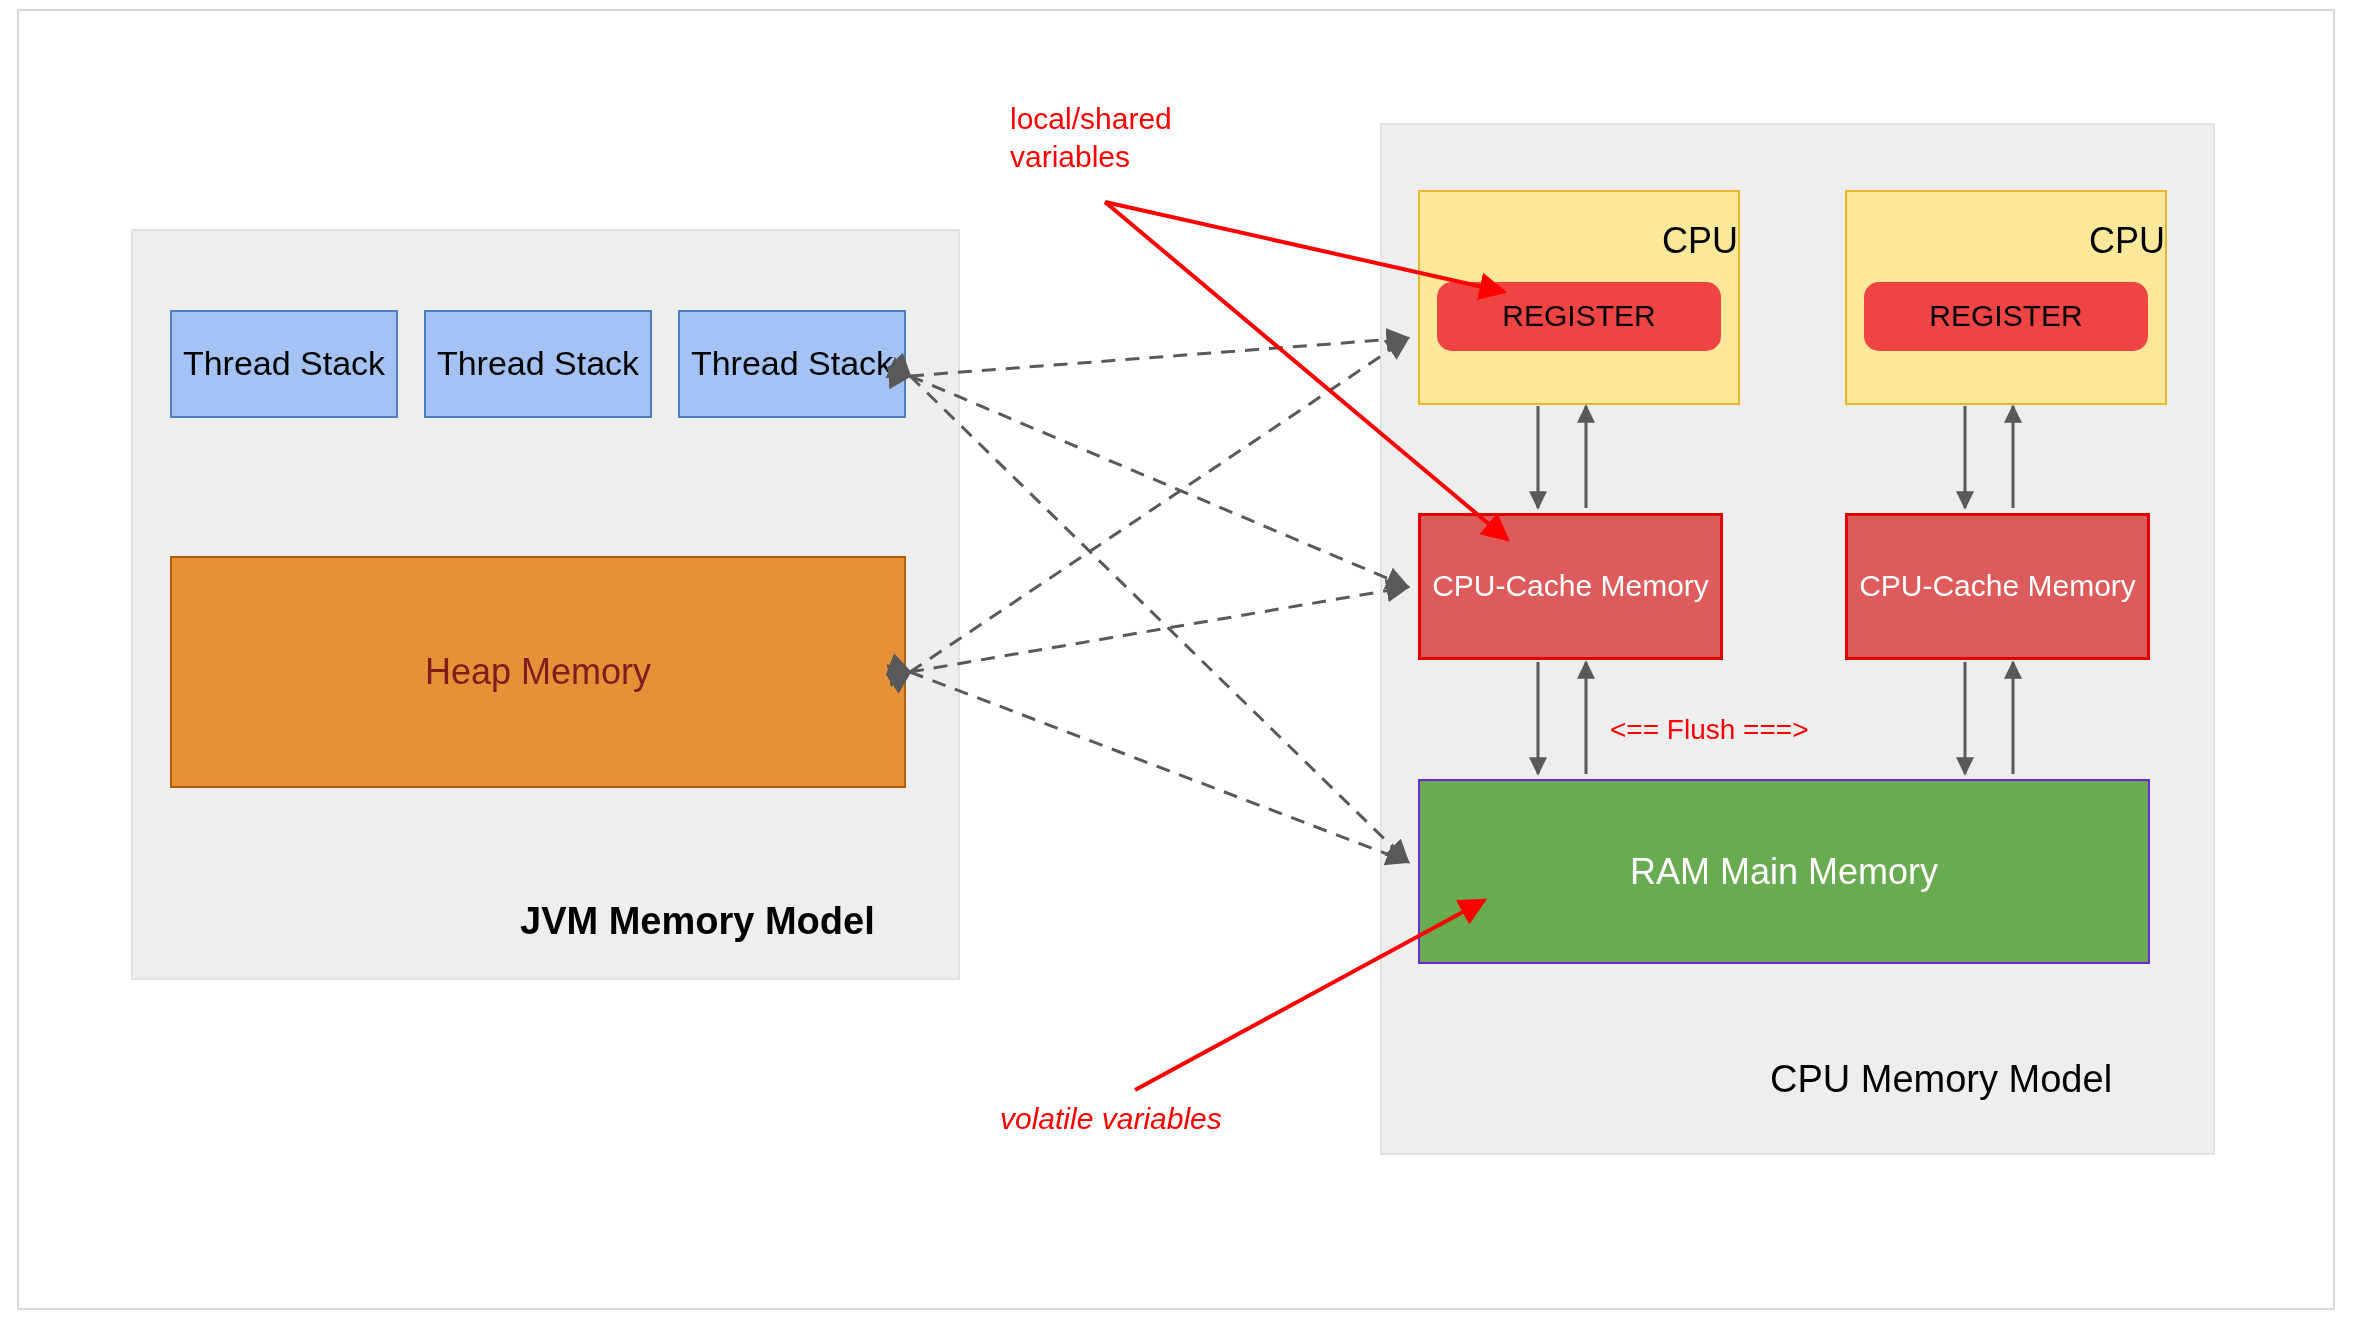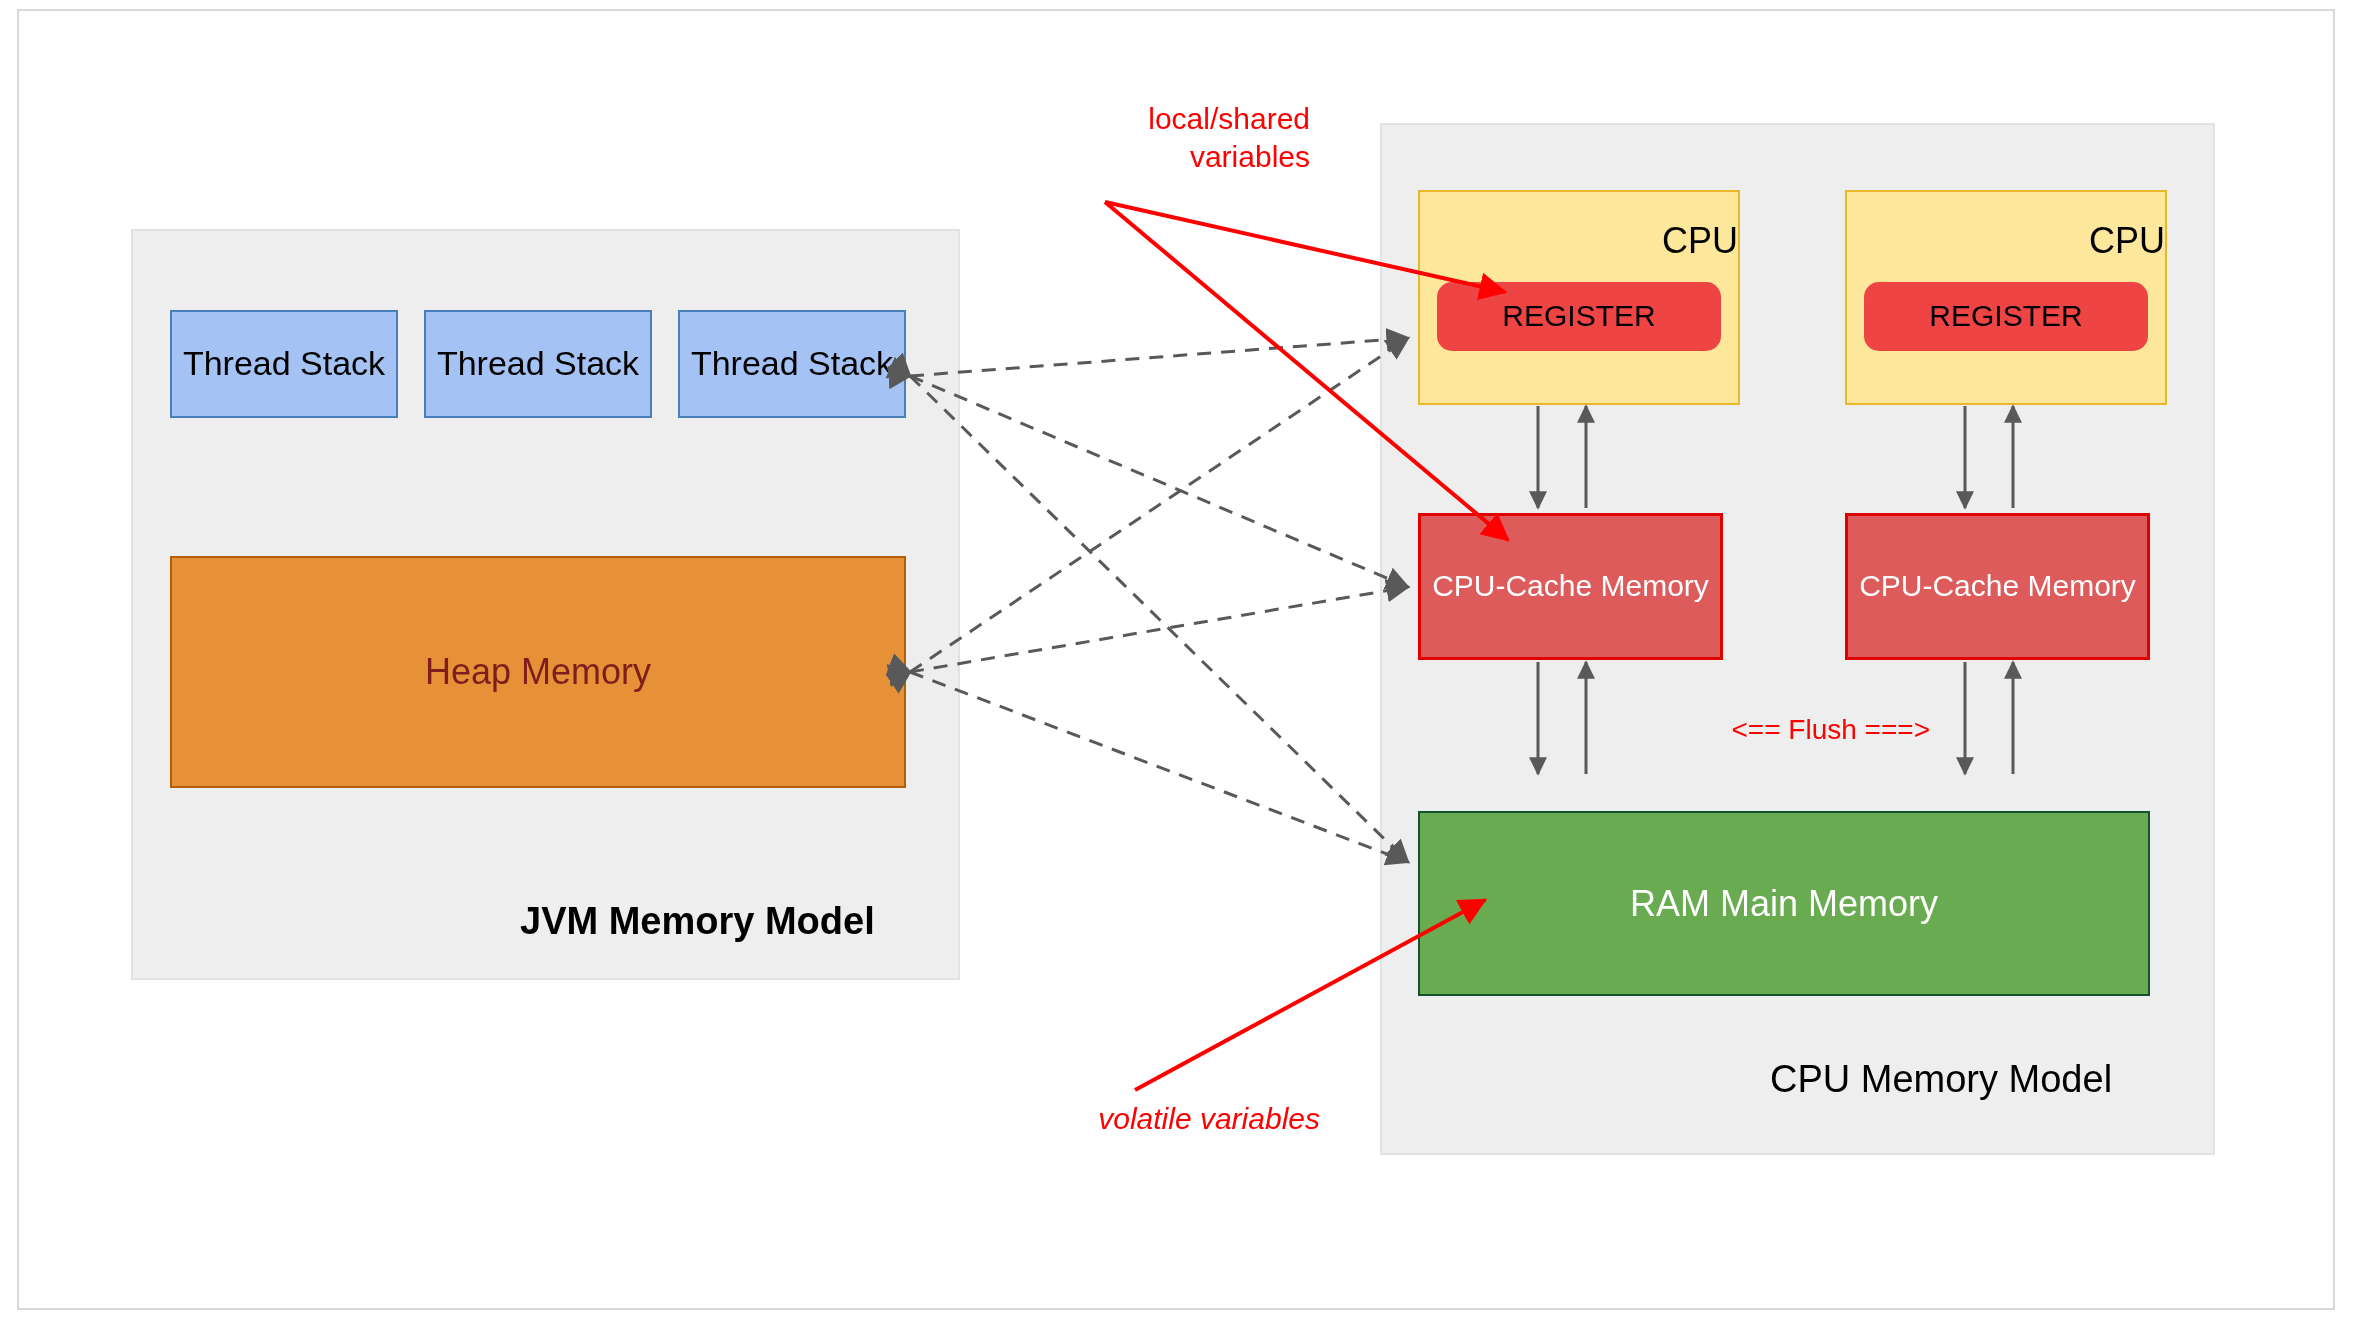--- a/index.html
+++ b/index.html
@@ -109,31 +109,30 @@
     color:#ffffff;
     font-size:30px;
   }
   #cpu-cache-1 { left:1418px; }
   #cpu-cache-2 { left:1845px; }
 
   #ram-main-memory {
     left:1418px; top:779px;
     width:732px; height:185px;
     background:#68ab50;
-    border:2px solid #14532d;
+    border:2px solid #6d28d9;
     color:#ffffff;
     font-size:36px;
-    margin-top:32px;
   }
 
   .red-label {
     position:absolute;
     color:#ff0000;
     font-size:30px;
-    text-align:right;
+    text-align:left;
     white-space:pre-line;
     line-height:1.25;
   }
   #label-local-shared { left:1010px; top:100px; width:300px; }
   #label-volatile     { left:1000px; top:1100px; width:320px;font-style:italic; }
   #label-flush        { left:1610px; top:712px;  width:320px; font-size:28px; }
 
   #wires { position:absolute; left:0; top:0; width:2354px; height:1324px; pointer-events:none; }
 </style>
 </head>

